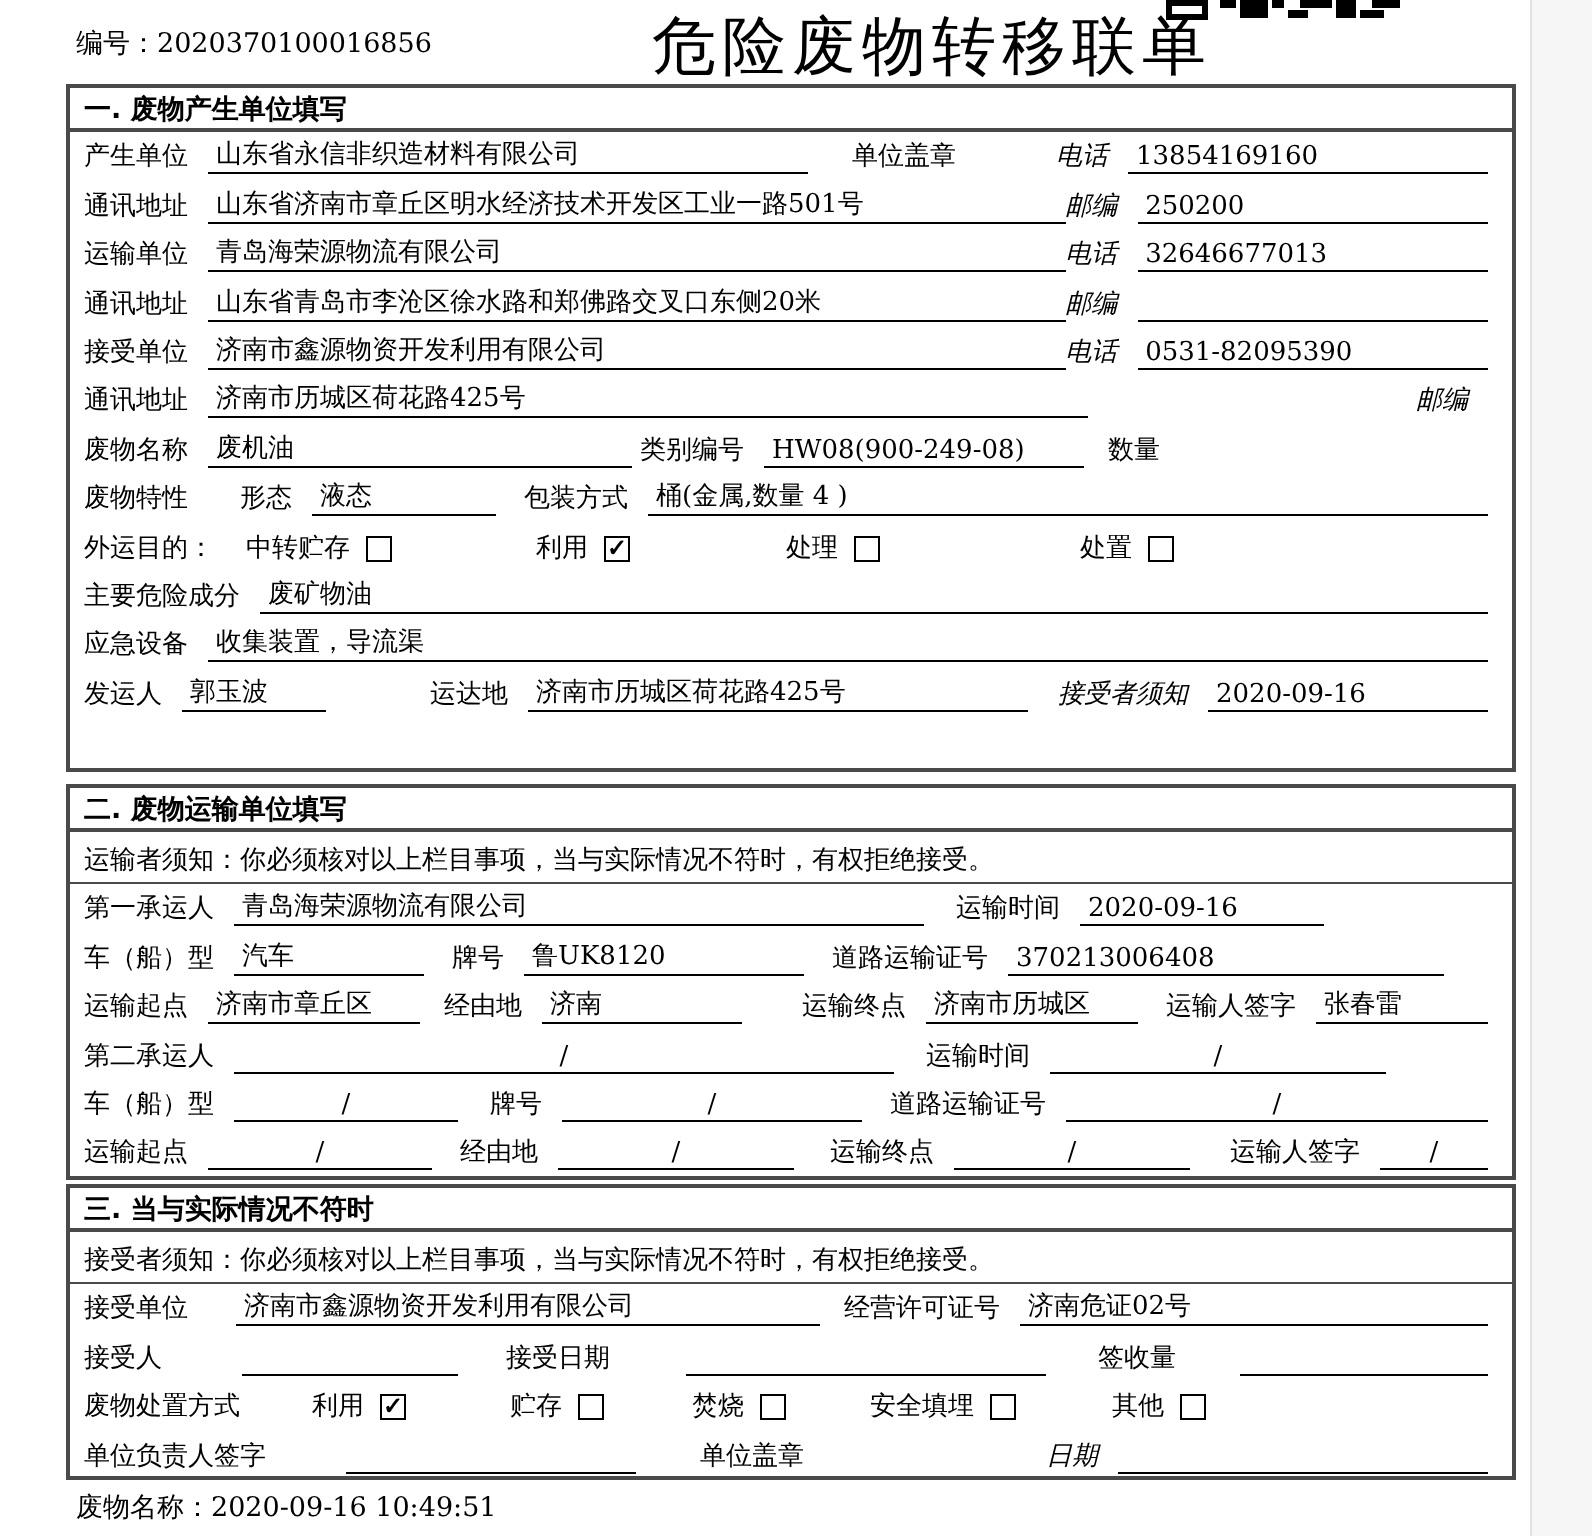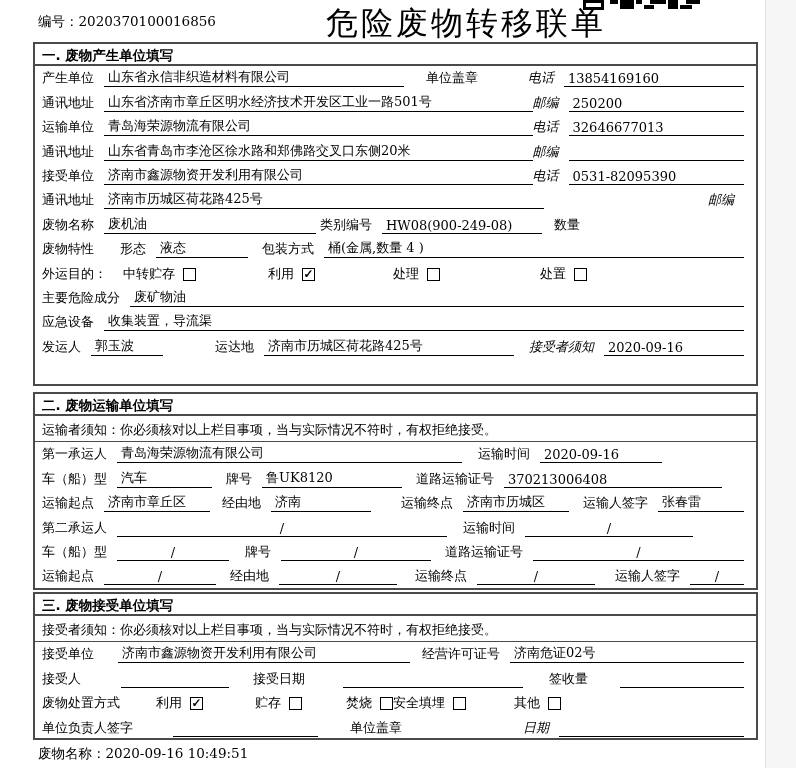--- a/index.html
+++ b/index.html
@@ -213,21 +213,21 @@
       <span class="lbl" style="margin-left:14px">经由地</span>
       <span class="u ctr" style="width:118px">/</span>
       <span class="lbl" style="margin-left:18px">运输终点</span>
       <span class="u ctr" style="width:118px">/</span>
       <span class="lbl" style="margin-left:20px">运输人签字</span>
       <span class="u fill ctr">/</span>
     </div>
   </div>
 
   <div class="box box3">
-    <div class="sec-title">三. 废物接受单位填写</div>
+    <div class="sec-title">三. 当与实际情况不符时</div>
     <div class="notice">接受者须知：你必须核对以上栏目事项，当与实际情况不符时，有权拒绝接受。</div>
 
     <div class="row">
       <span class="lbl">接受单位</span>
       <span class="u" style="width:292px;margin-left:14px">济南市鑫源物资开发利用有限公司</span>
       <span class="lbl" style="margin-left:12px">经营许可证号</span>
       <span class="u fill">济南危证02号</span>
     </div>
 
     <div class="row">
@@ -246,21 +246,21 @@
         <span class="cb">✓</span>
       </span>
       <span class="opt" style="margin-left:52px">
         <span>贮存</span>
         <span class="cb"></span>
       </span>
       <span class="opt" style="margin-left:44px">
         <span>焚烧</span>
         <span class="cb"></span>
       </span>
-      <span class="opt" style="">
+      <span class="opt" style="margin-left:42px">
         <span>安全填埋</span>
         <span class="cb"></span>
       </span>
       <span class="opt" style="margin-left:48px">
         <span>其他</span>
         <span class="cb"></span>
       </span>
     </div>
 
     <div class="row">

